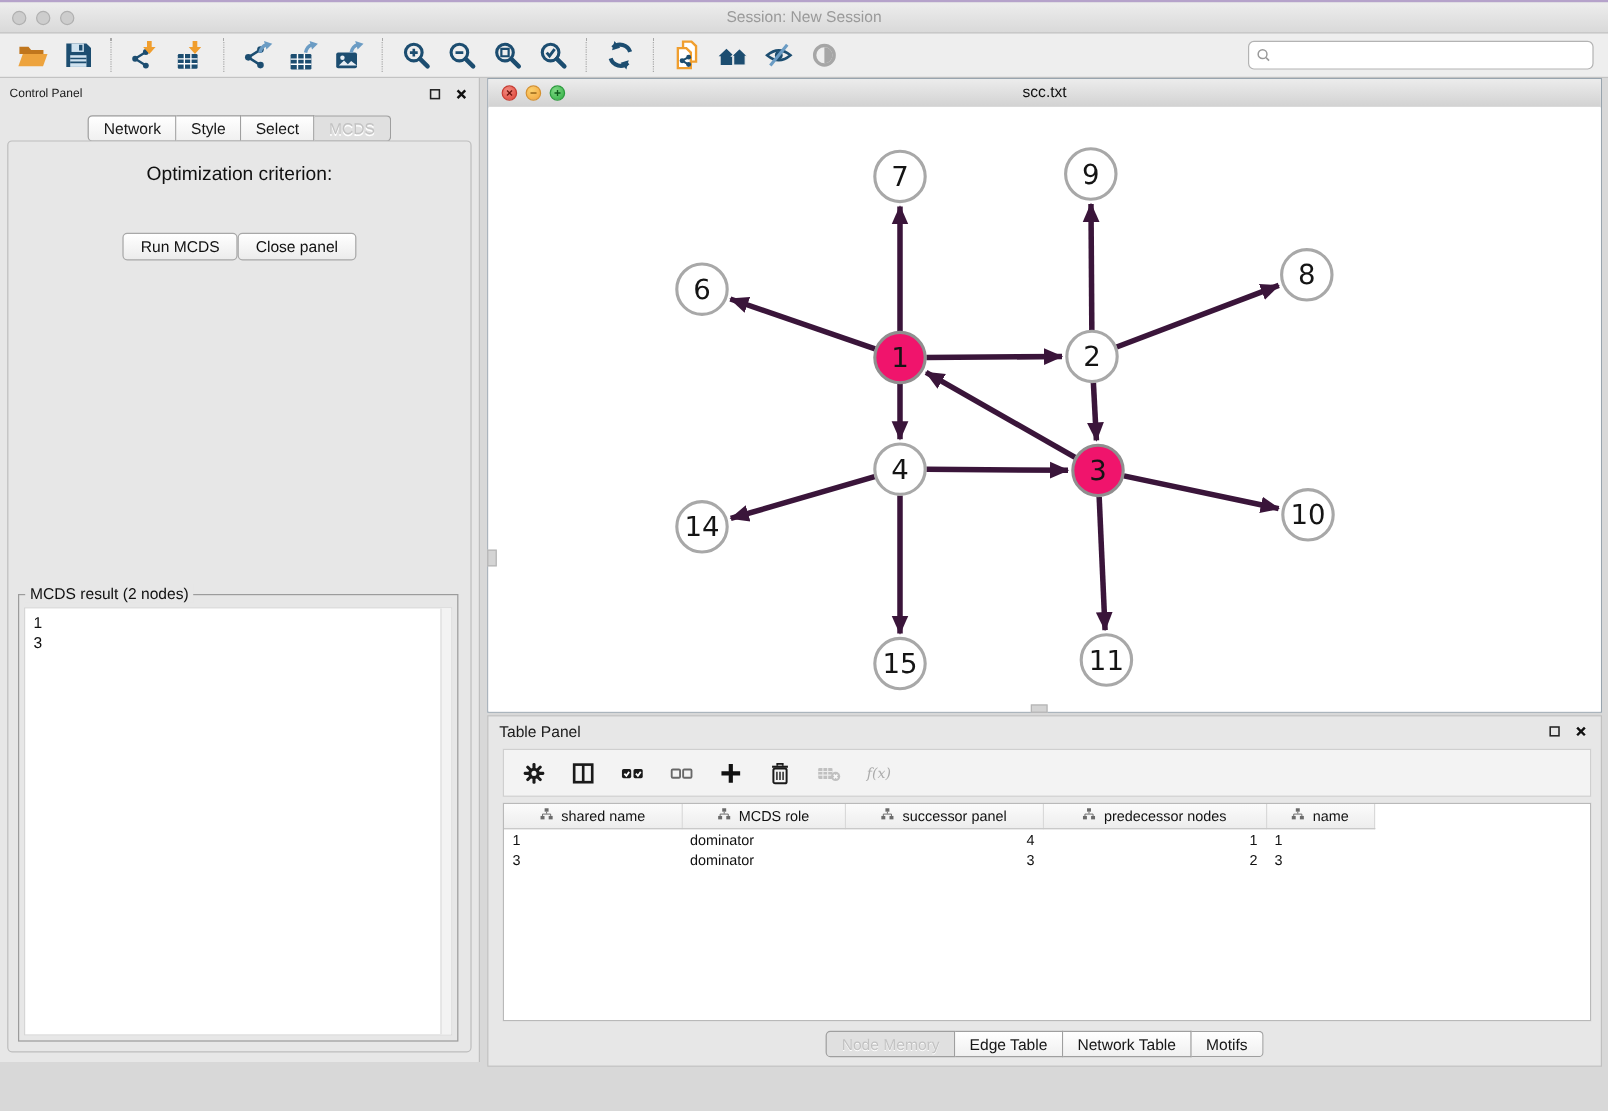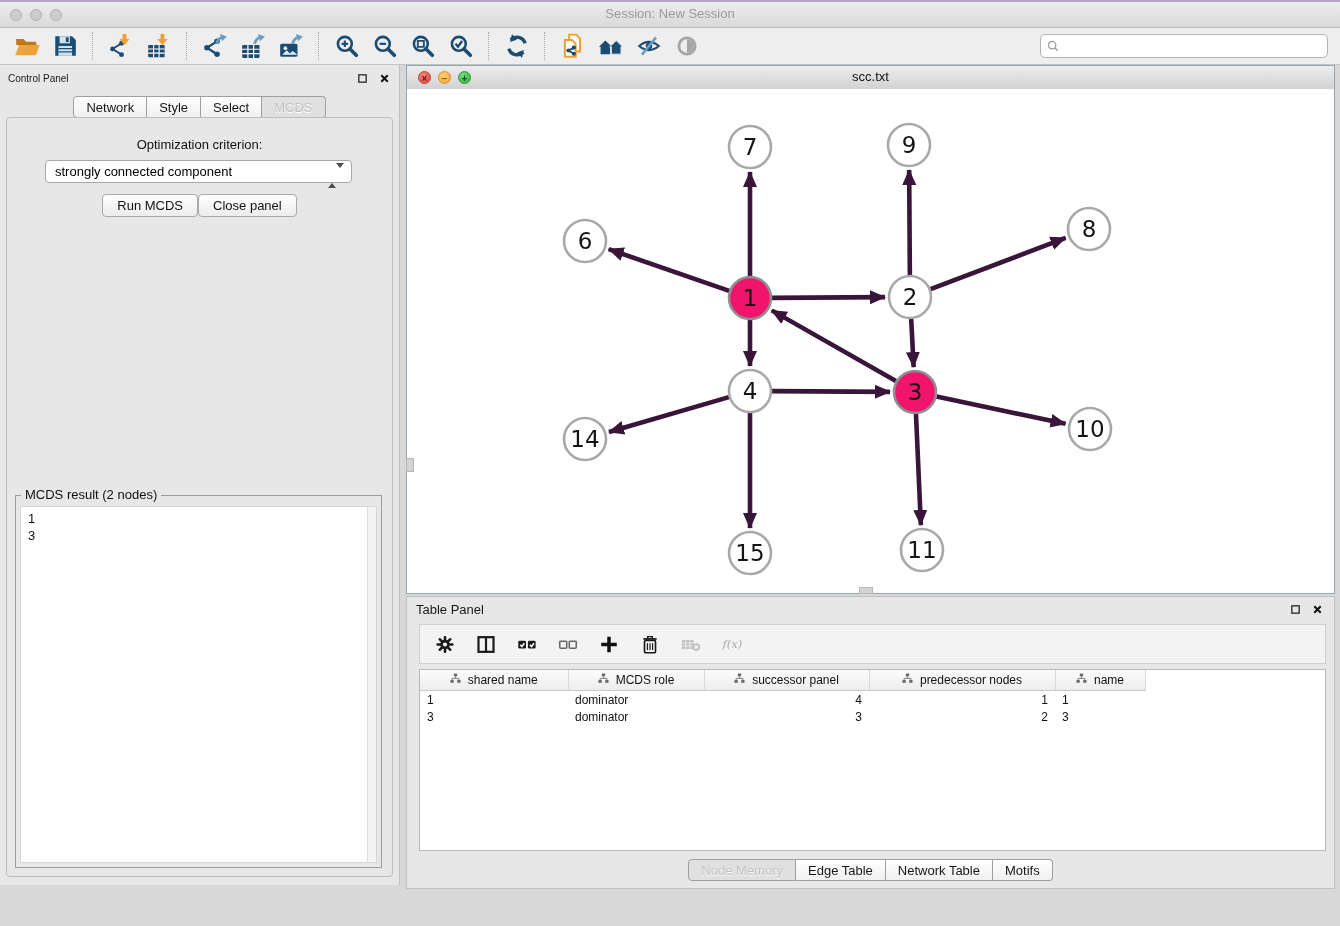--- a/index.html
+++ b/index.html
@@ -39,21 +39,21 @@
   .btn{background:linear-gradient(#ffffff,#ececec);border:1px solid #a8a8a8;border-radius:4px;
     padding:3px 14px;font-size:13px;color:#111;cursor:pointer;}
   
   #control-panel{position:absolute;left:0;top:65px;width:400px;height:820px;background:#e7e7e7;
     border-right:1px solid #bfbfbf;box-sizing:border-box;}
   .cp-head{position:absolute;top:6px;left:8px;right:8px;display:flex;align-items:center;font-size:10px;color:#1a1a1a;}
   .cp-head .panel-head-ico{margin-left:auto;}
   .cp-tabs{position:absolute;top:31px;left:0;right:0;display:flex;justify-content:center;}
   .cp-content{position:absolute;left:6px;right:6px;top:52px;bottom:8px;border:1px solid #bdbdbd;
     border-radius:4px;background:#e7e7e7;}
-  .opt-label{position:absolute;top:19px;width:100%;text-align:center;font-size:13px;color:#111;}
+  .opt-label{position:absolute;top:19px;width:100%;text-align:center;font-size:16px;color:#111;}
   .dropdown{position:absolute;left:38px;right:40px;top:42px;height:23px;background:#fff;
     border:1px solid #a8a8a8;border-radius:4px;font-size:13px;line-height:21px;padding-left:9px;
     box-sizing:border-box;cursor:pointer;}
   .stepper{position:absolute;right:7px;top:4px;}
   .stepper .up{width:0;height:0;border-left:4px solid transparent;border-right:4px solid transparent;
     border-bottom:5px solid #4e4e4e;margin-bottom:2px;}
   .stepper .down{width:0;height:0;border-left:4px solid transparent;border-right:4px solid transparent;
     border-top:5px solid #4e4e4e;}
   .cp-buttons{position:absolute;top:76px;width:100%;display:flex;justify-content:center;}
   .result-box{position:absolute;left:8px;right:10px;top:377px;bottom:8px;border:1px solid #9c9c9c;}
@@ -307,24 +307,20 @@
         <span class="seg-group" id="cp-tab-group">
           <button class="seg">Network</button>
           <button class="seg">Style</button>
           <button class="seg">Select</button>
           <button class="seg selected">MCDS</button>
         </span>
       </div>
 
     <div class="cp-content">
       <div class="opt-label">Optimization criterion:</div>
-      <div class="dropdown">
-        <span>strongly connected component</span>
-        <span class="stepper"><span class="up"></span><span class="down"></span></span>
-      </div>
       <div class="cp-buttons">
         <button class="btn">Run MCDS</button>
         <button class="btn">Close panel</button>
       </div>
       <div class="result-box">
         <span class="result-legend">MCDS result (2 nodes)</span>
         <div class="result-area">
           <pre class="result-text">1
 3</pre>
           <div class="vscroll"></div>

